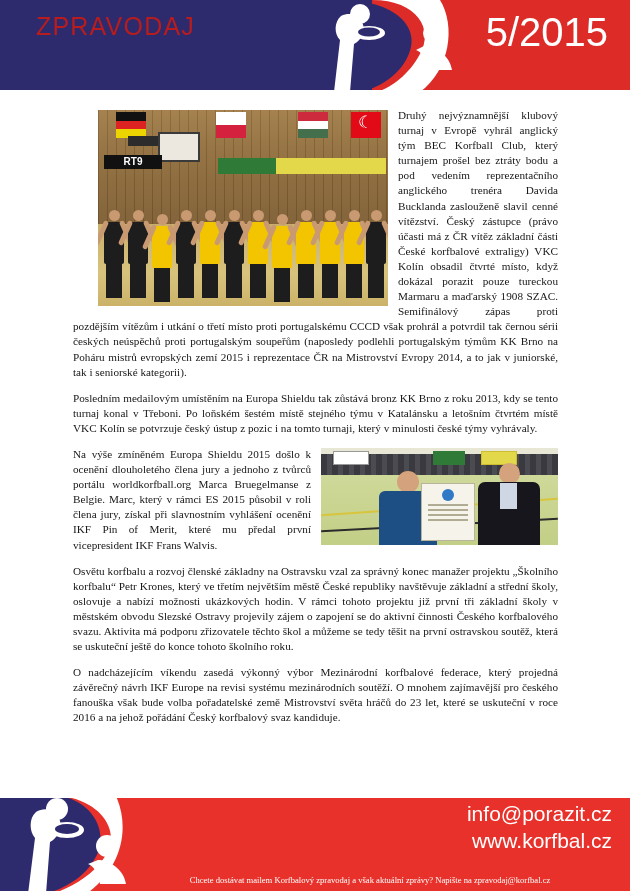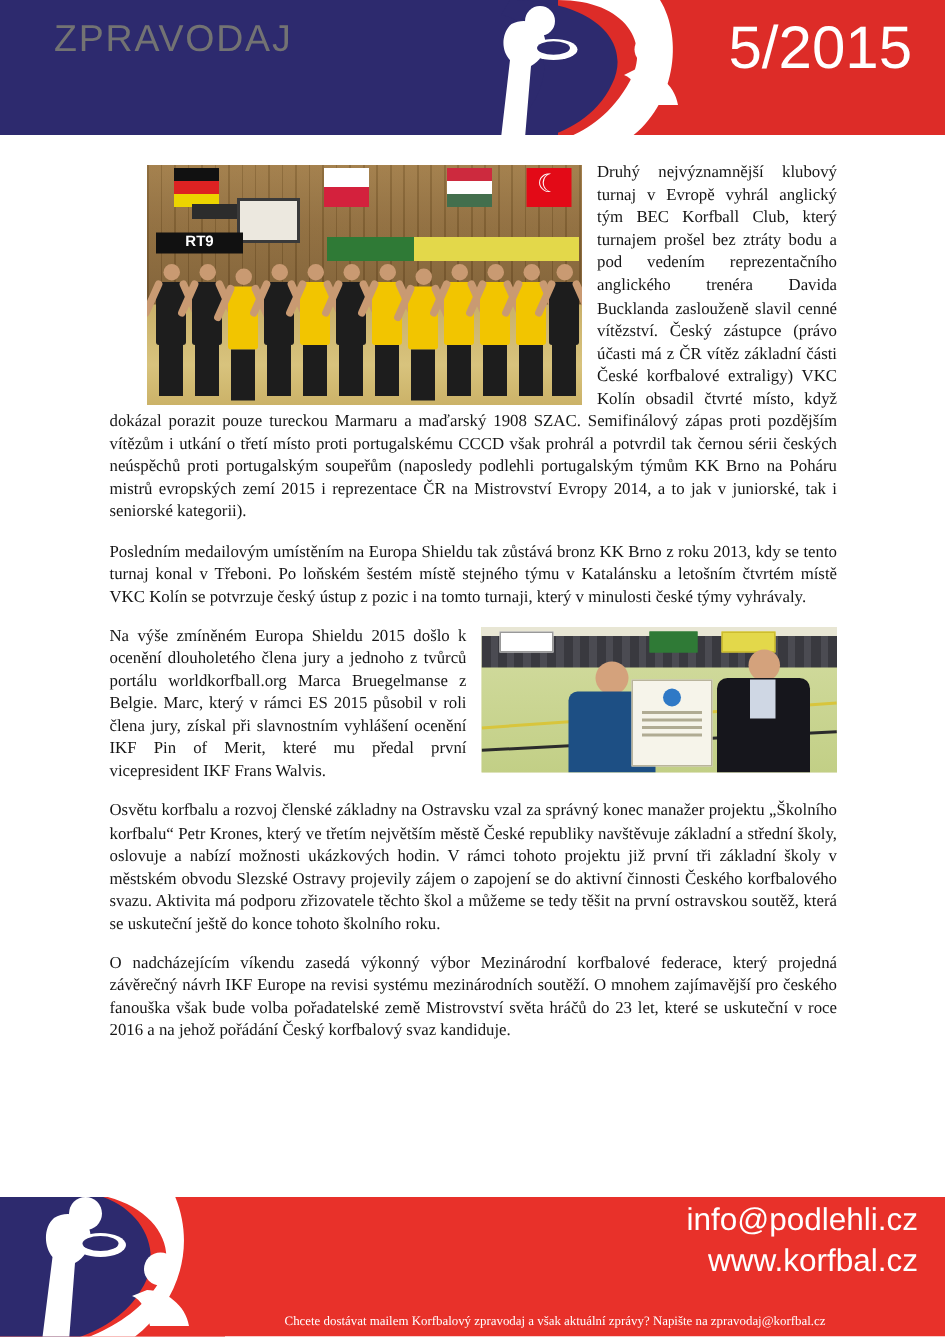--- a/index.html
+++ b/index.html
@@ -58,21 +58,21 @@
     letter-spacing: 0.7px;
     color: #ffffff;
     line-height: 30px;
     white-space: nowrap;
   }
   .title-line2 {
     font-family: "Liberation Sans", sans-serif;
     font-weight: normal;
     font-size: 25px;
     letter-spacing: 1.2px;
-    color: #737373;
+    color: #b91c1c;
     line-height: 32px;
     white-space: nowrap;
   }
   .issue-number {
     position: absolute;
     right: 22px;
     top: 8px;
     font-family: "Liberation Sans", sans-serif;
     font-size: 40px;
     color: #ffffff;
@@ -109,21 +109,21 @@
     font-size: 11.2px;
     line-height: 15.1px;
     text-align: justify;
     color: #161616;
   }
   p.body-text:last-child { margin-bottom: 0; }
 
   .photo-team {
     float: left;
     width: 290px;
-    height: 160px;
+    height: 196px;
     margin: 2px 10px 4px 25px;
     border: 0;
     position: relative;
     overflow: hidden;
     background: #8a6a3a;
   }
   .photo-award {
     float: right;
     width: 237px;
     height: 97px;
@@ -448,18 +448,18 @@
       <circle cx="57" cy="13" r="11" fill="#ffffff"></circle>
       <ellipse cx="67" cy="34" rx="17" ry="8" fill="#ffffff"></ellipse>
       <ellipse cx="67" cy="33" rx="12" ry="5" fill="#2d2a6e"></ellipse>
 
       <circle cx="107" cy="50" r="11" fill="#ffffff"></circle>
       <path d="M98 64 C 110 64, 124 74, 126 88 L 100 88 C 98 78, 94 70, 88 68 Z" fill="#ffffff"></path>
     </svg>
   </div>
 
   <div class="footer-contact">
-    <div class="footer-email">info@podlehli.cz</div>
+    <div class="footer-email">info@porazit.cz</div>
     <div class="footer-web">www.korfbal.cz</div>
   </div>
 
   <div class="footer-note">Chcete dostávat mailem Korfbalový zpravodaj a však aktuální zprávy? Napište na zpravodaj@korfbal.cz</div>
 </div>
 
 </body></html>

